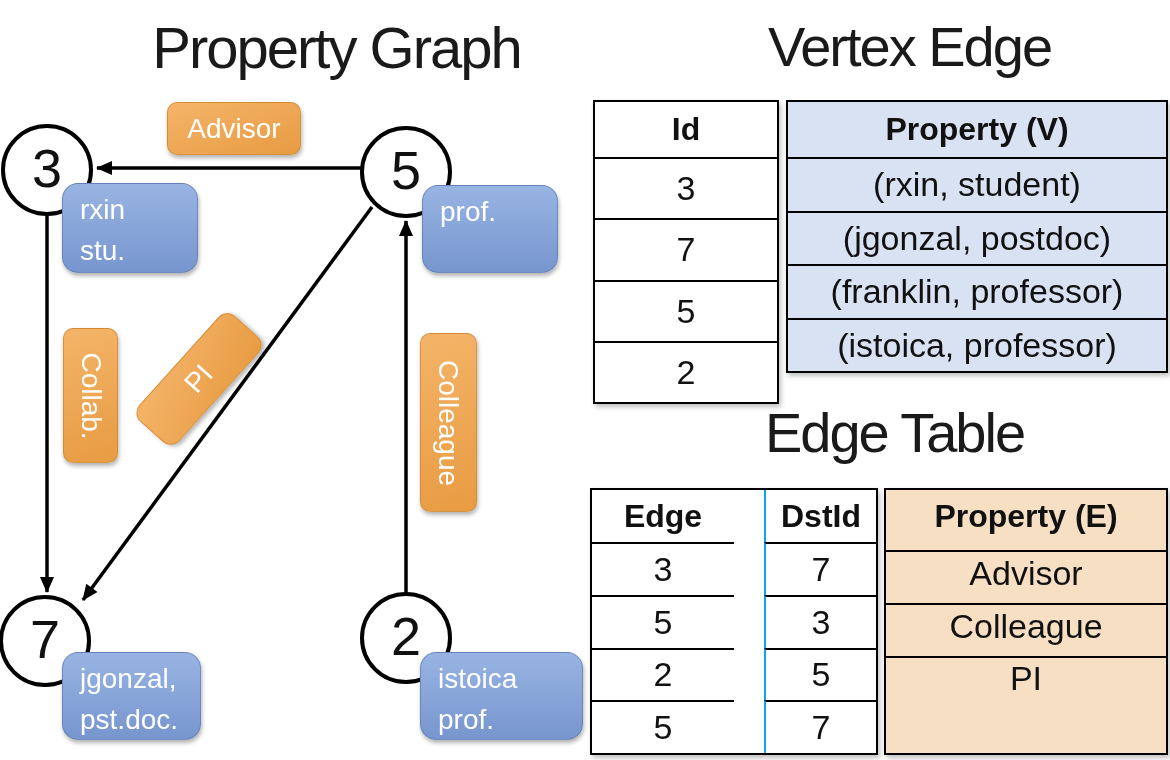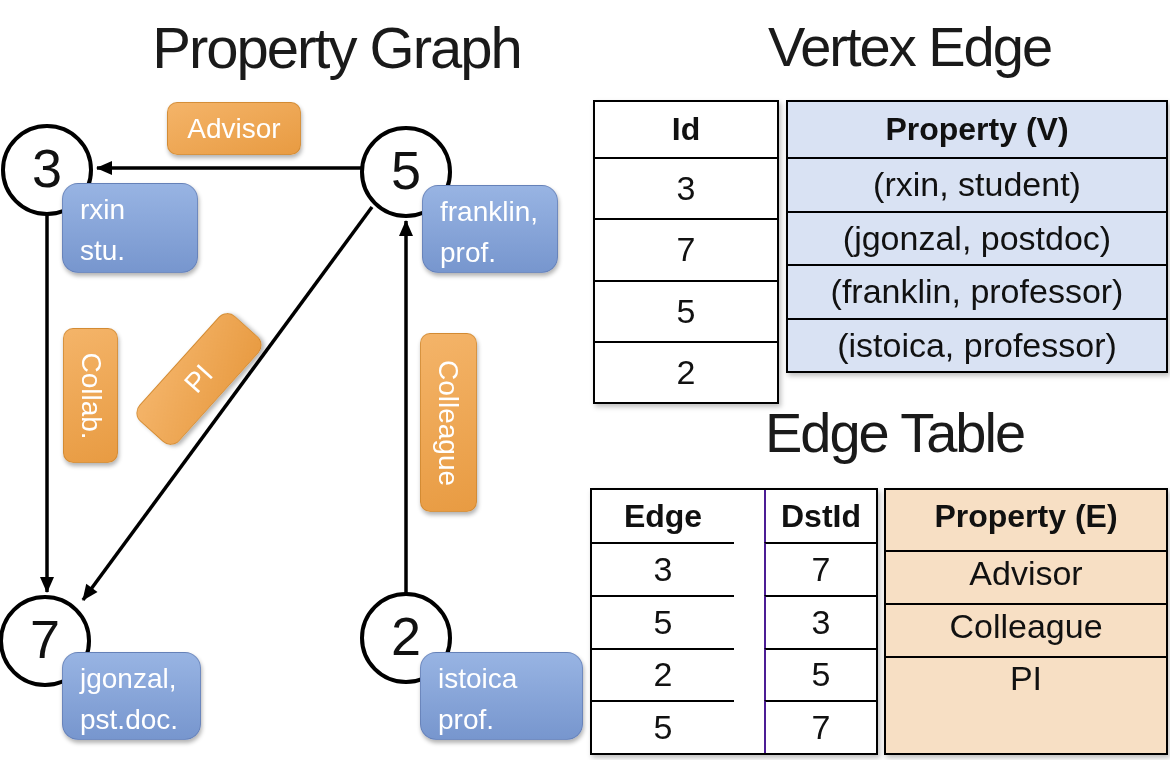--- a/index.html
+++ b/index.html
@@ -63,21 +63,21 @@
     position:absolute;border:2px solid #000;
     box-shadow:2px 3px 5px rgba(0,0,0,.25);
     display:grid;
   }
   .tbox .cell{
     display:flex;align-items:center;justify-content:center;
     font-size:34px;color:#111;white-space:nowrap;
   }
   .tbox .head{font-weight:bold;font-size:32px;}
   .tbox .bt{border-top:2px solid #000;}
-  .tbox .bl{border-left:2px solid #4c1d95;margin-left:30px;}
+  .tbox .bl{border-left:2px solid #0ea5e9;margin-left:30px;}
 
   #vt-id{left:593px;top:100px;width:186px;height:304px;background:#fff;
          grid-template-rows:55px 1fr 1fr 1fr 1fr;grid-template-columns:1fr;}
   #vt-prop{left:786px;top:100px;width:382px;height:273px;background:var(--vertex-prop-fill);
          grid-template-rows:55px 1fr 1fr 1fr 1fr;grid-template-columns:1fr;}
   #et-ids{left:590px;top:488px;width:288px;height:267px;background:#fff;
          grid-template-rows:52px 1fr 1fr 1fr 1fr;grid-template-columns:1fr 1fr;}
   #et-prop{left:884px;top:488px;width:284px;height:267px;background:var(--edge-prop-fill);
          grid-template-rows:52px 1fr 1fr 1fr 1fr;grid-template-columns:1fr;gap:8px;}
 </style>
@@ -122,21 +122,20 @@
   </div>
   <div class="edge-label" id="colleague-label">
     <span class="rot90">Colleague</span>
   </div>
 
   <div class="vertex-label" id="rxin-box">
     <div>rxin</div>
     <div>stu.</div>
   </div>
   <div class="vertex-label" id="franklin-box">
-    <div>franklin,</div>
     <div>prof.</div>
   </div>
   <div class="vertex-label" id="jgonzal-box">
     <div>jgonzal,</div>
     <div>pst.doc.</div>
   </div>
   <div class="vertex-label" id="istoica-box">
     <div>istoica</div>
     <div>prof.</div>
   </div>

